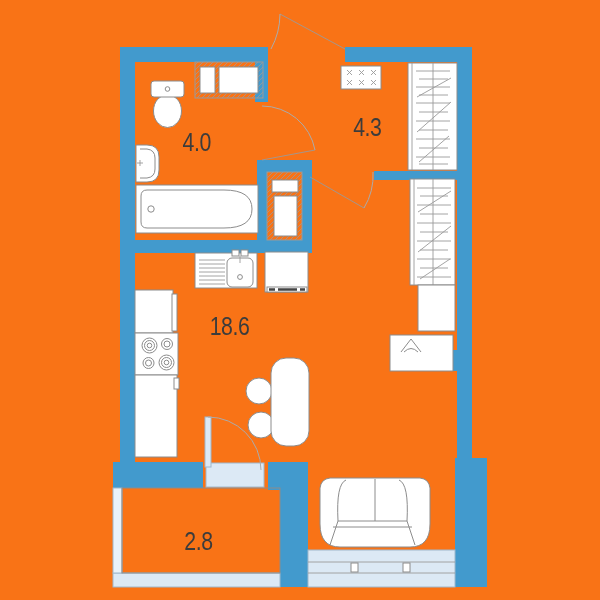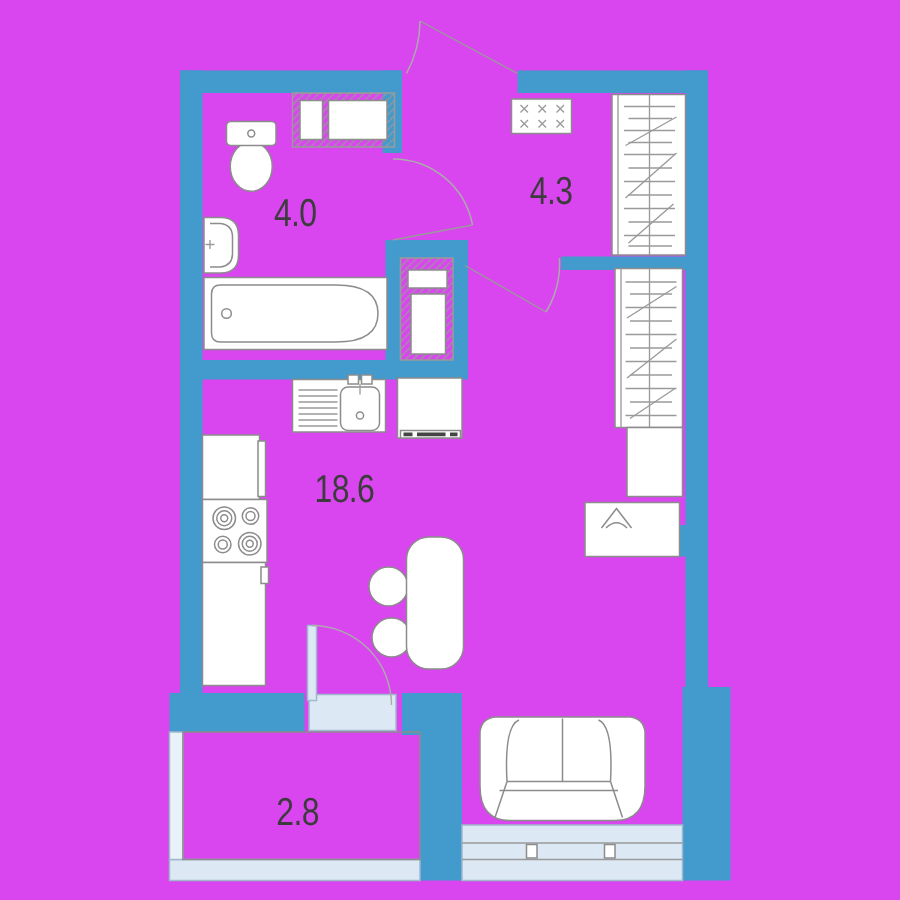--- a/index.html
+++ b/index.html
@@ -1,16 +1,16 @@
 <!DOCTYPE html>
 <html style="--wall: #429ACD; --glazing: #DCE9F5; --glazing-border: #9FB8CC; --outline: #8C8C8C; --label: #3C3C3C;"><head>
 <meta charset="utf-8">
 <style>
   html,body{margin:0;padding:0;background:#ffffff;}
-  .stage{position:relative;width:600px;height:600px;background:#d946ef;font-family:"Liberation Sans",sans-serif;}
+  .stage{position:relative;width:600px;height:600px;background:#f97316;font-family:"Liberation Sans",sans-serif;}
   svg{display:block}
   .wall{fill:var(--wall,#429ACD);stroke:none}
   .glz{fill:var(--glazing,#DCE9F5);stroke:var(--glazing-border,#9FB8CC);stroke-width:1}
   .glz-light{fill:#EAF2F9;stroke:var(--glazing-border,#9FB8CC);stroke-width:1}
   .fx{fill:#ffffff;stroke:var(--outline,#8C8C8C);stroke-width:1}
   .fx-nf{fill:none;stroke:var(--outline,#8C8C8C);stroke-width:1}
   .thin{fill:none;stroke:#9a9a9a;stroke-width:0.9}
   .arc{fill:none;stroke:#ABABAB;stroke-width:1}
   .hatchbox{fill:url(#hatch);stroke:#9a9a9a;stroke-width:1}
   .dark{stroke:#444;stroke-width:2.5}

